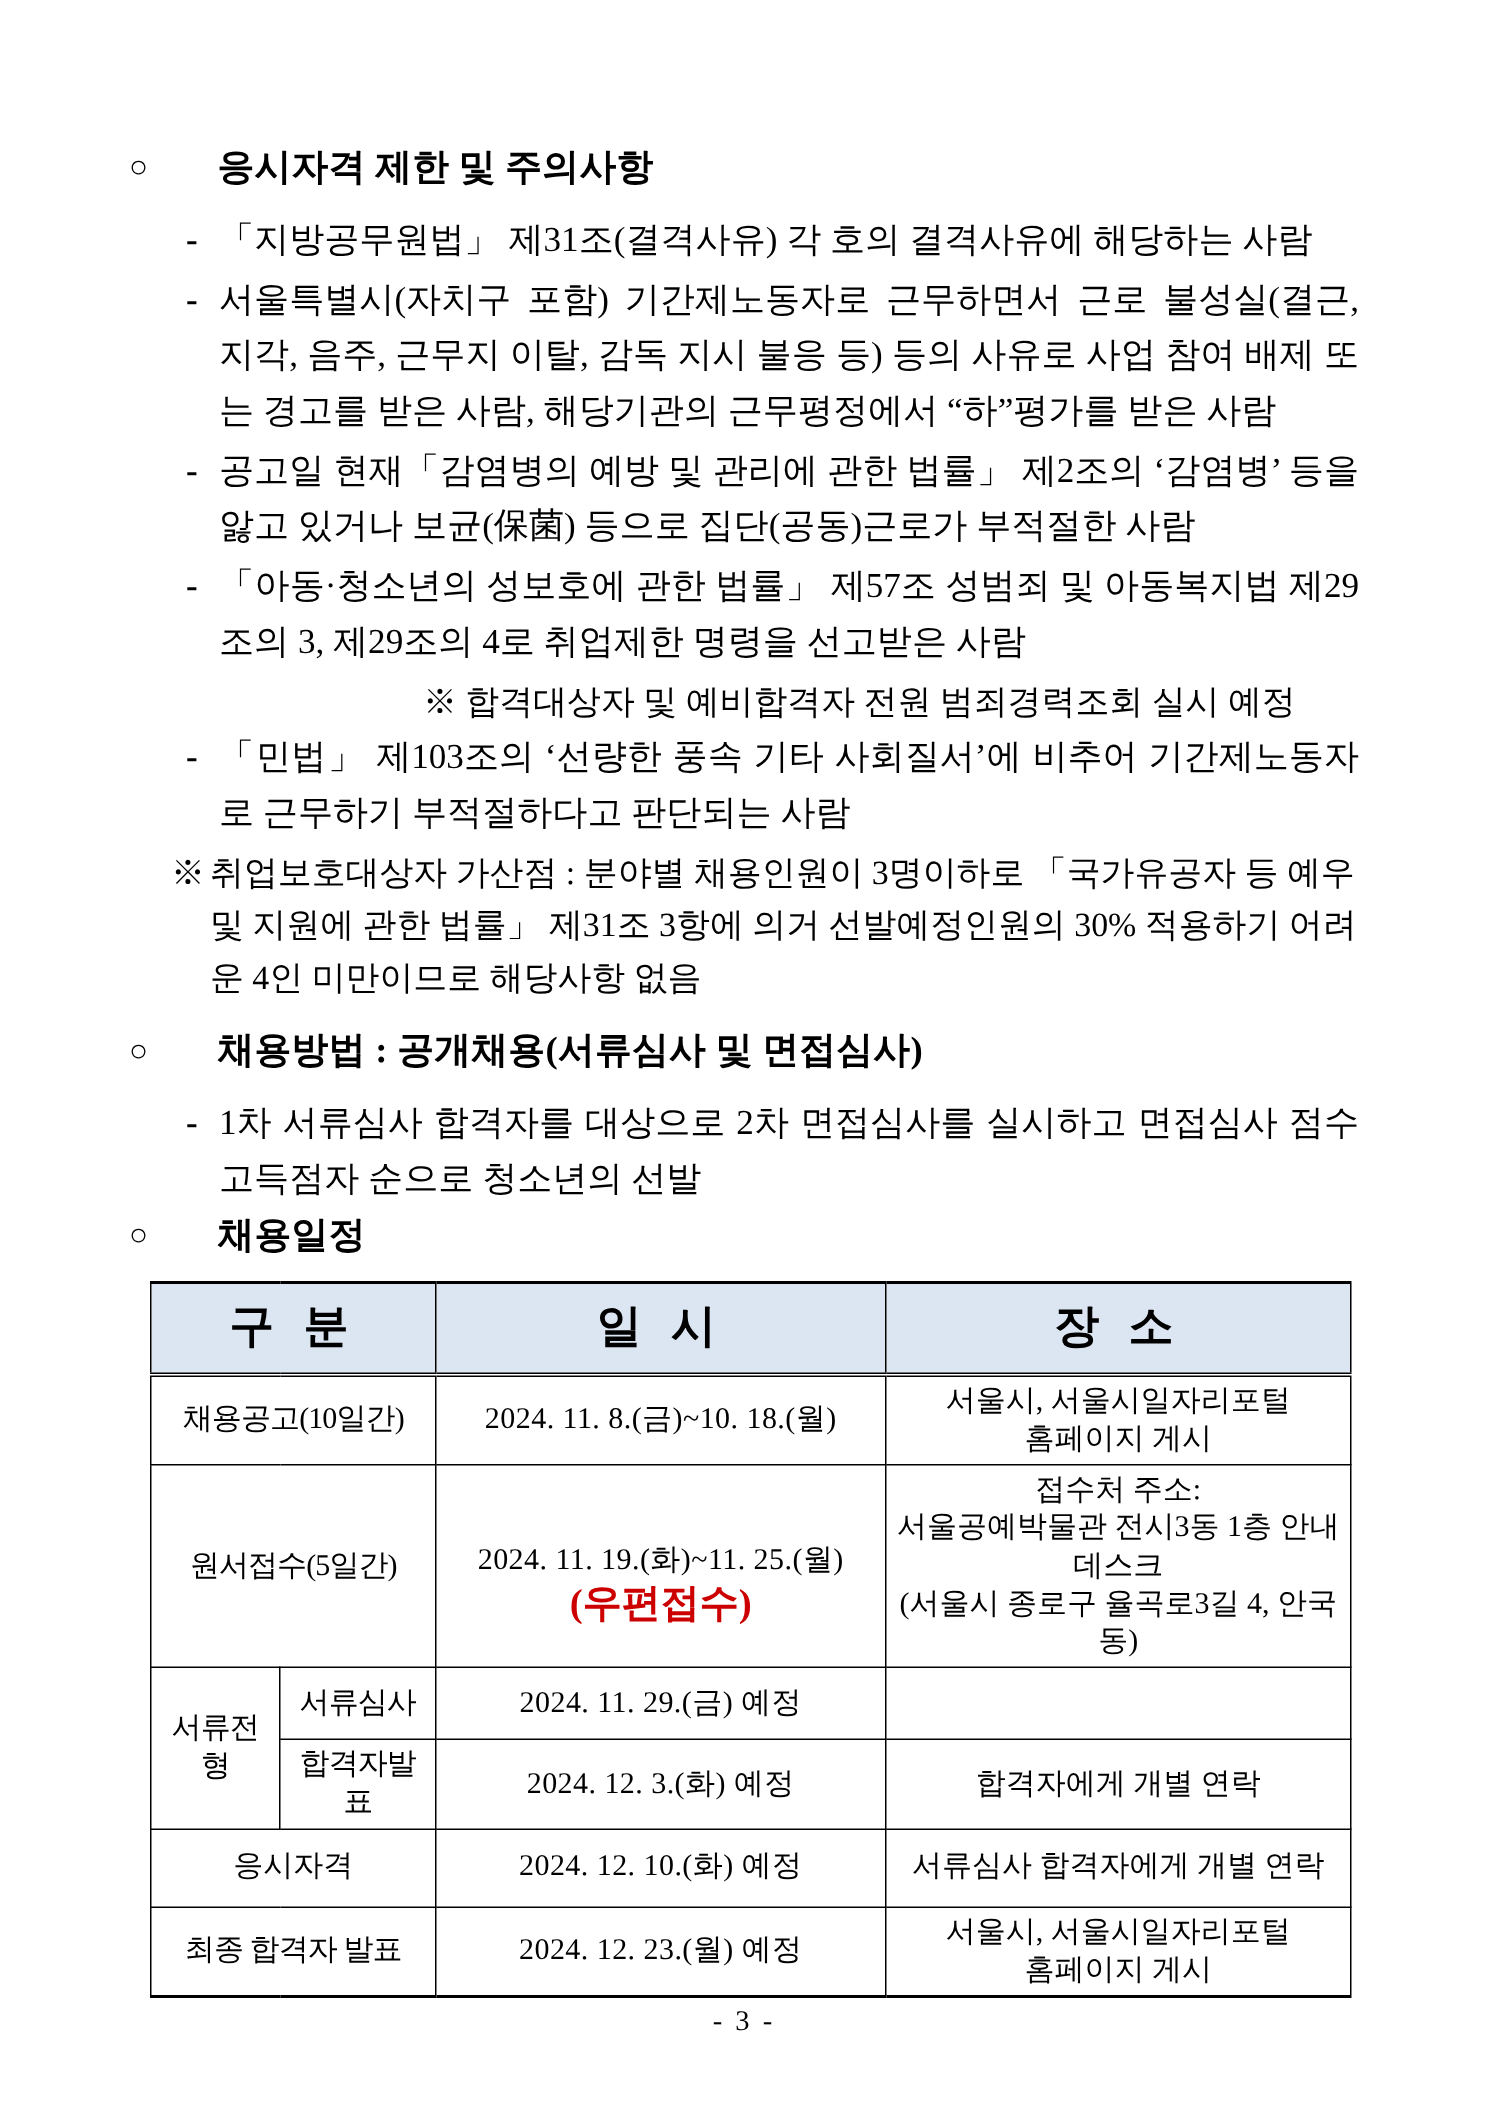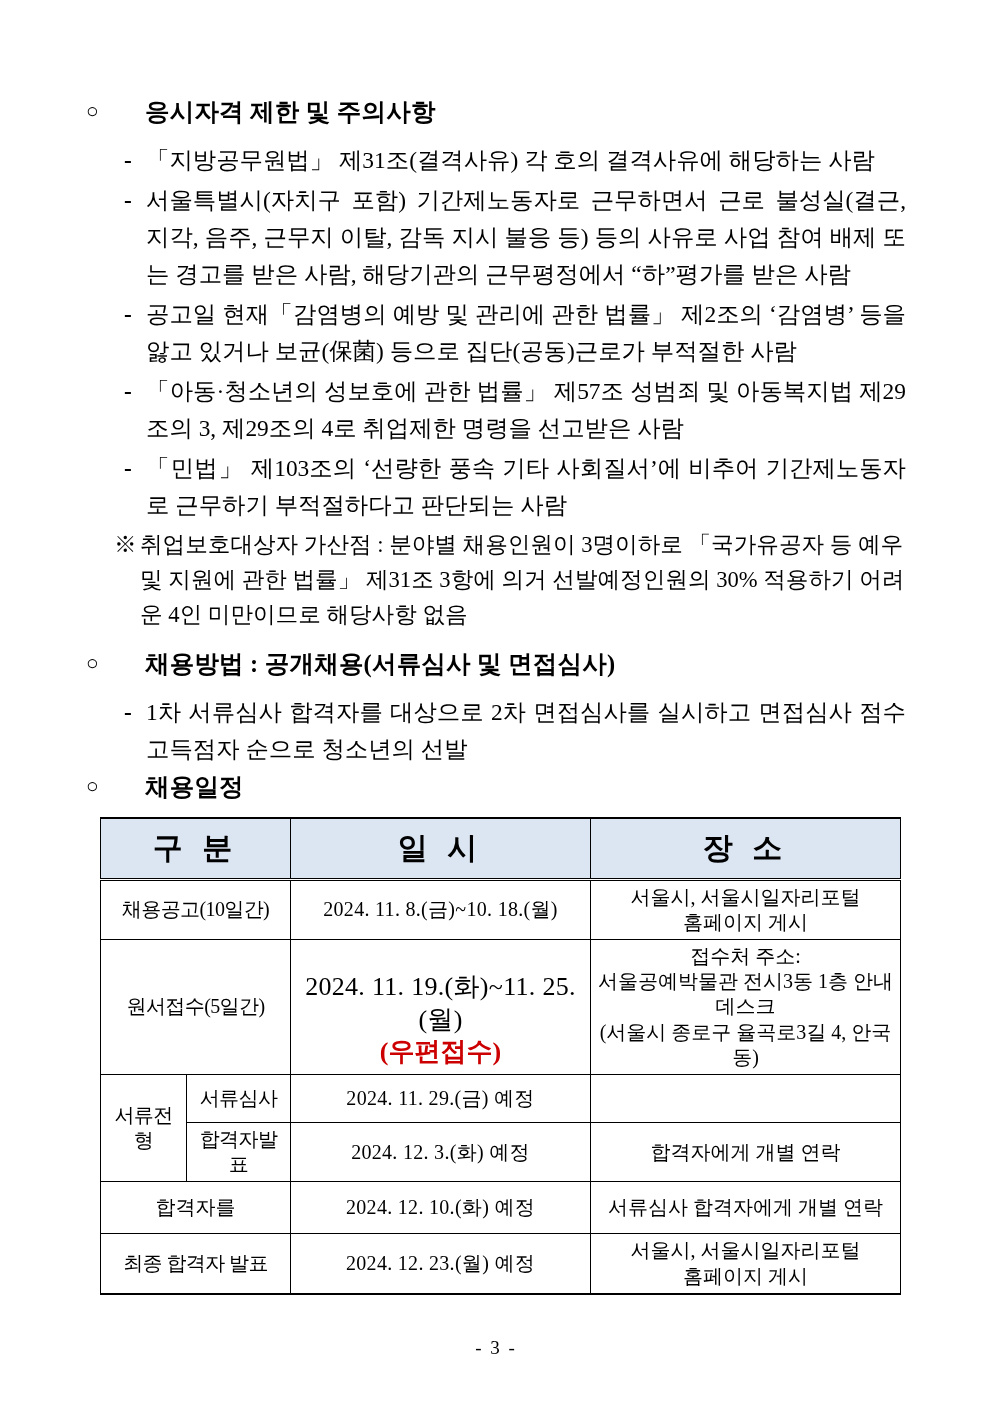--- a/index.html
+++ b/index.html
@@ -116,21 +116,21 @@
   }
   table.schedule tbody tr:last-child td {
     border-bottom: 2.6px solid #000;
   }
   
   table.schedule tr > *:first-child { border-left: 1px solid #000; }
   table.schedule tr > *:last-child  { border-right: 1px solid #000; }
 
   .c-label { font-size: 20px; }
   .c-date  { font-size: 21px; letter-spacing: 0.3px; }
-  .c-date-big { font-size: 26px; letter-spacing: 0.3px; margin-top: 26px; }
+  .c-date-big { font-size: 20px; letter-spacing: 0.3px; margin-top: 26px; }
   .c-place { font-size: 19.4px; line-height: 1.28; }
   .c-place-sm { font-size: 18.4px; line-height: 1.30; }
   .red { color: #cc0000; font-weight: 700; font-size: 26px; }
   .tight-label { font-size: 19px; }
   .narrow { letter-spacing: -0.6px; }
 
   .row-h-pub   { height: 52px; }
   .row-h-apply { height: 74px; }
   .row-h-doc   { height: 48px; }
   .row-h-int   { height: 52px; }
@@ -171,20 +171,21 @@
 
   <div class="bullet">
     <span class="marker">-</span>
     <span class="txt">공고일 현재「감염병의 예방 및 관리에 관한 법률」 제2조의 ‘감염병’ 등을 앓고 있거나 보균(保菌) 등으로 집단(공동)근로가 부적절한 사람</span>
   </div>
 
   <div class="bullet">
     <span class="marker">-</span>
     <span class="txt">「아동·청소년의 성보호에 관한 법률」 제57조 성범죄 및 아동복지법 제29조의 3, 제29조의 4로 취업제한 명령을 선고받은 사람</span>
   </div>
+  <div class="sub-note">※ 합격대상자 및 예비합격자 전원 범죄경력조회 실시 예정</div>
 
   <div class="bullet">
     <span class="marker">-</span>
     <span class="txt">「민법」 제103조의 ‘선량한 풍속 기타 사회질서’에 비추어 기간제노동자로 근무하기 부적절하다고 판단되는 사람</span>
   </div>
 
   <div class="note">
     <span class="marker">※</span>
     <span class="txt">취업보호대상자 가산점 : 분야별 채용인원이 3명이하로 「국가유공자 등 예우 및 지원에 관한 법률」 제31조 3항에 의거 선발예정인원의 30% 적용하기 어려운 4인 미만이므로 해당사항 없음</span>
   </div>
@@ -254,21 +255,21 @@
           <td class="c-place"></td>
         </tr>
 
         <tr class="row-h-doc">
           <td class="tight-label narrow">합격자발표</td>
           <td class="c-date">2024. 12. 3.(화) 예정</td>
           <td class="c-place">합격자에게 개별 연락</td>
         </tr>
 
         <tr class="row-h-int">
-          <td colspan="2" class="c-label">합격자를</td>
+          <td colspan="2" class="c-label">응시자격</td>
           <td class="c-date">2024. 12. 10.(화) 예정</td>
           <td class="c-place">서류심사 합격자에게 개별 연락</td>
         </tr>
 
         <tr class="row-h-final">
           <td colspan="2" class="c-label narrow">최종 합격자 발표</td>
           <td class="c-date">2024. 12. 23.(월) 예정</td>
           <td class="c-place">
             <div>서울시, 서울시일자리포털</div>
             <div>홈페이지 게시</div>

